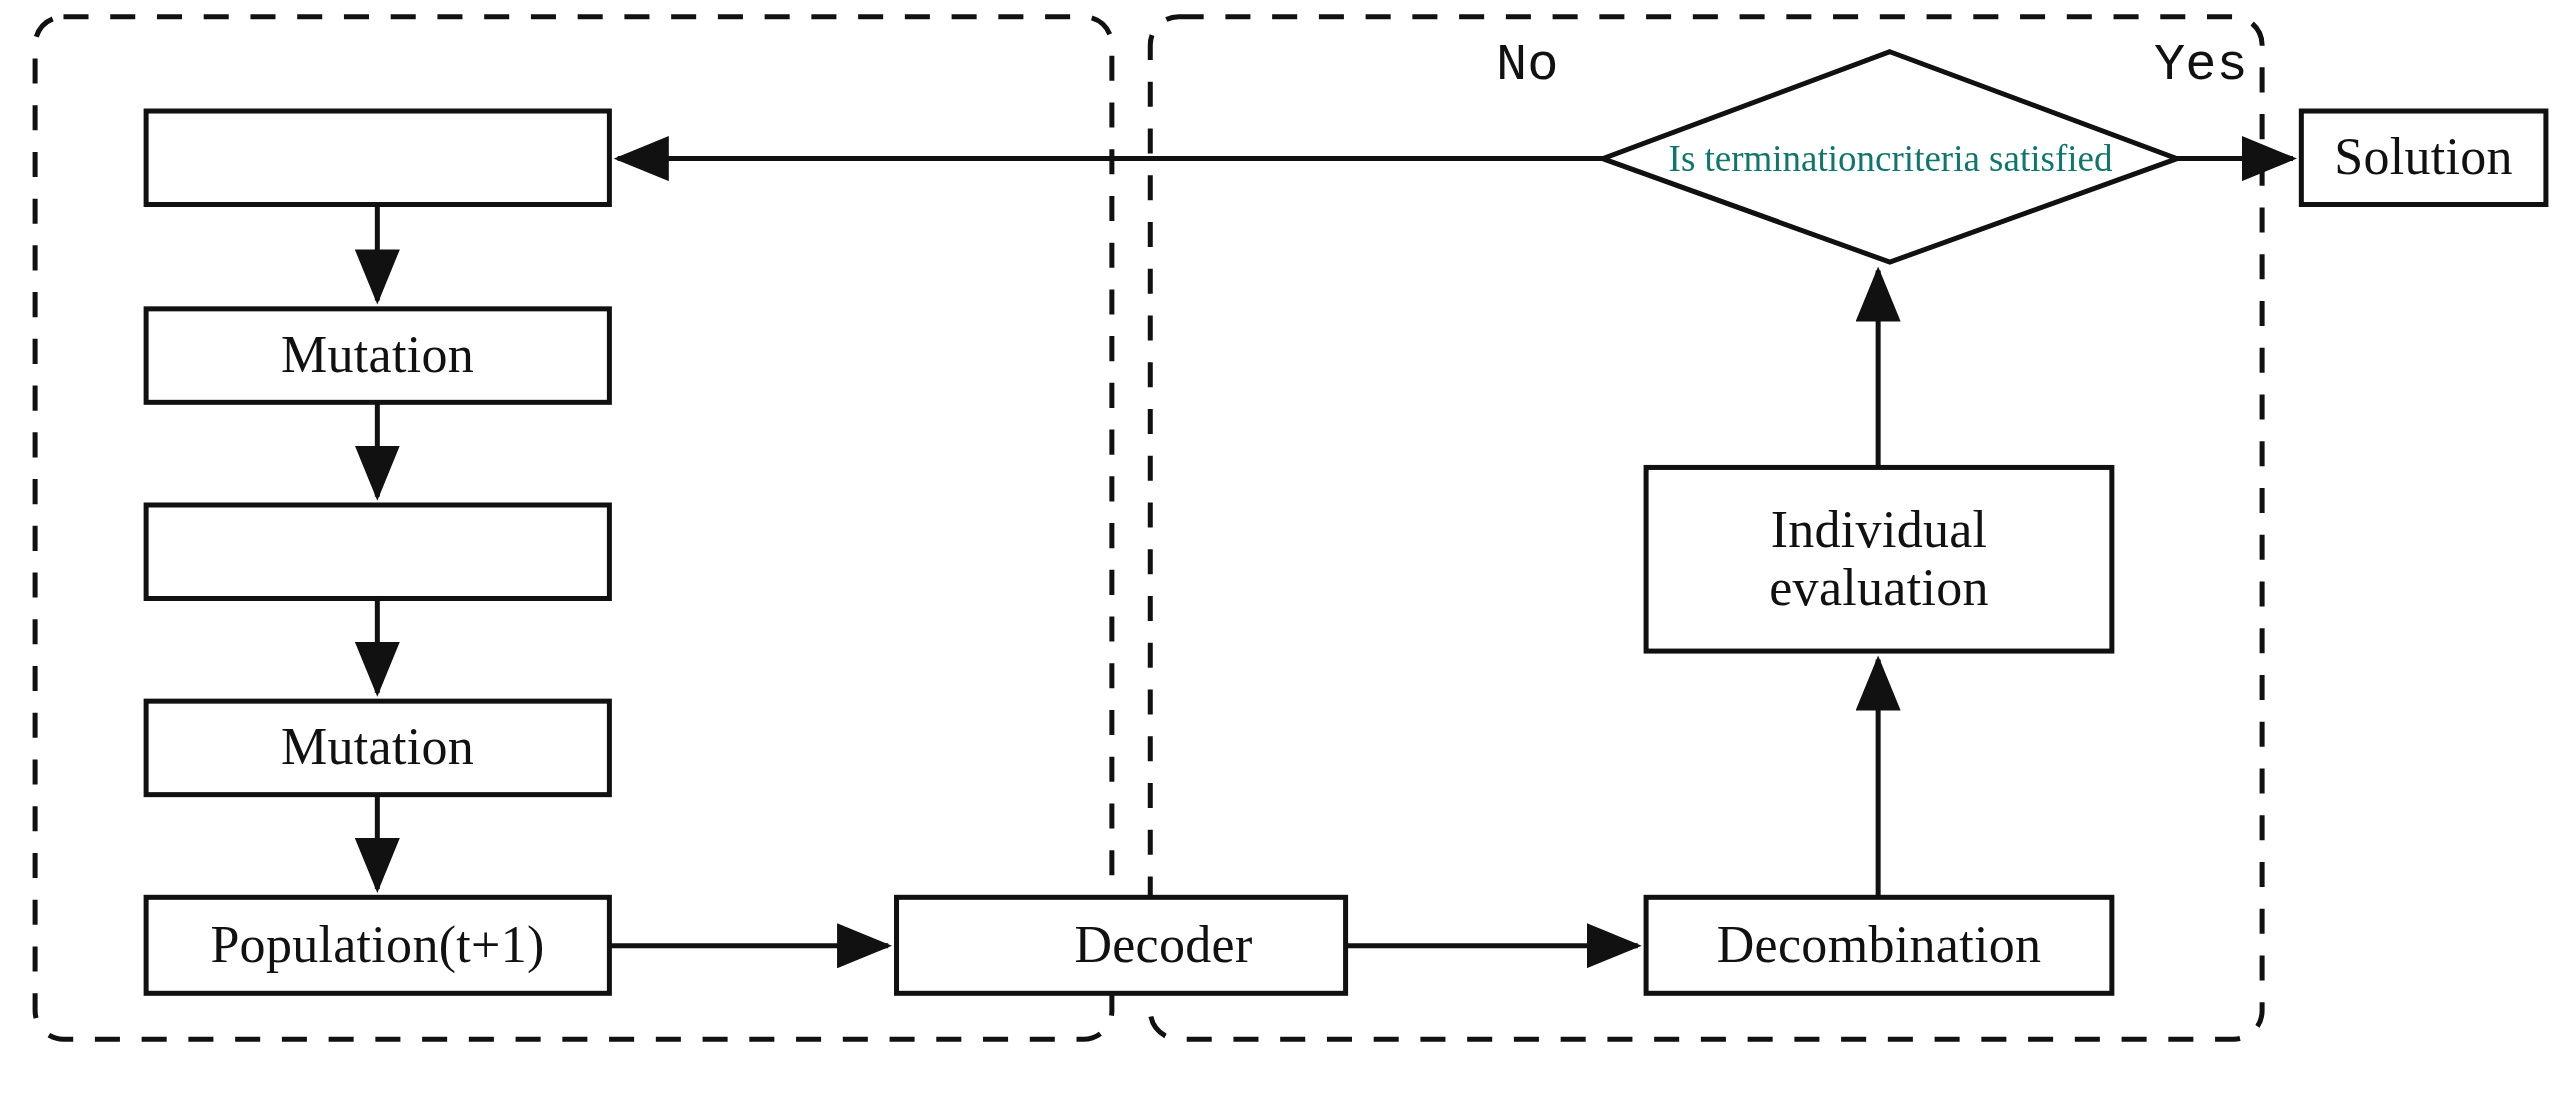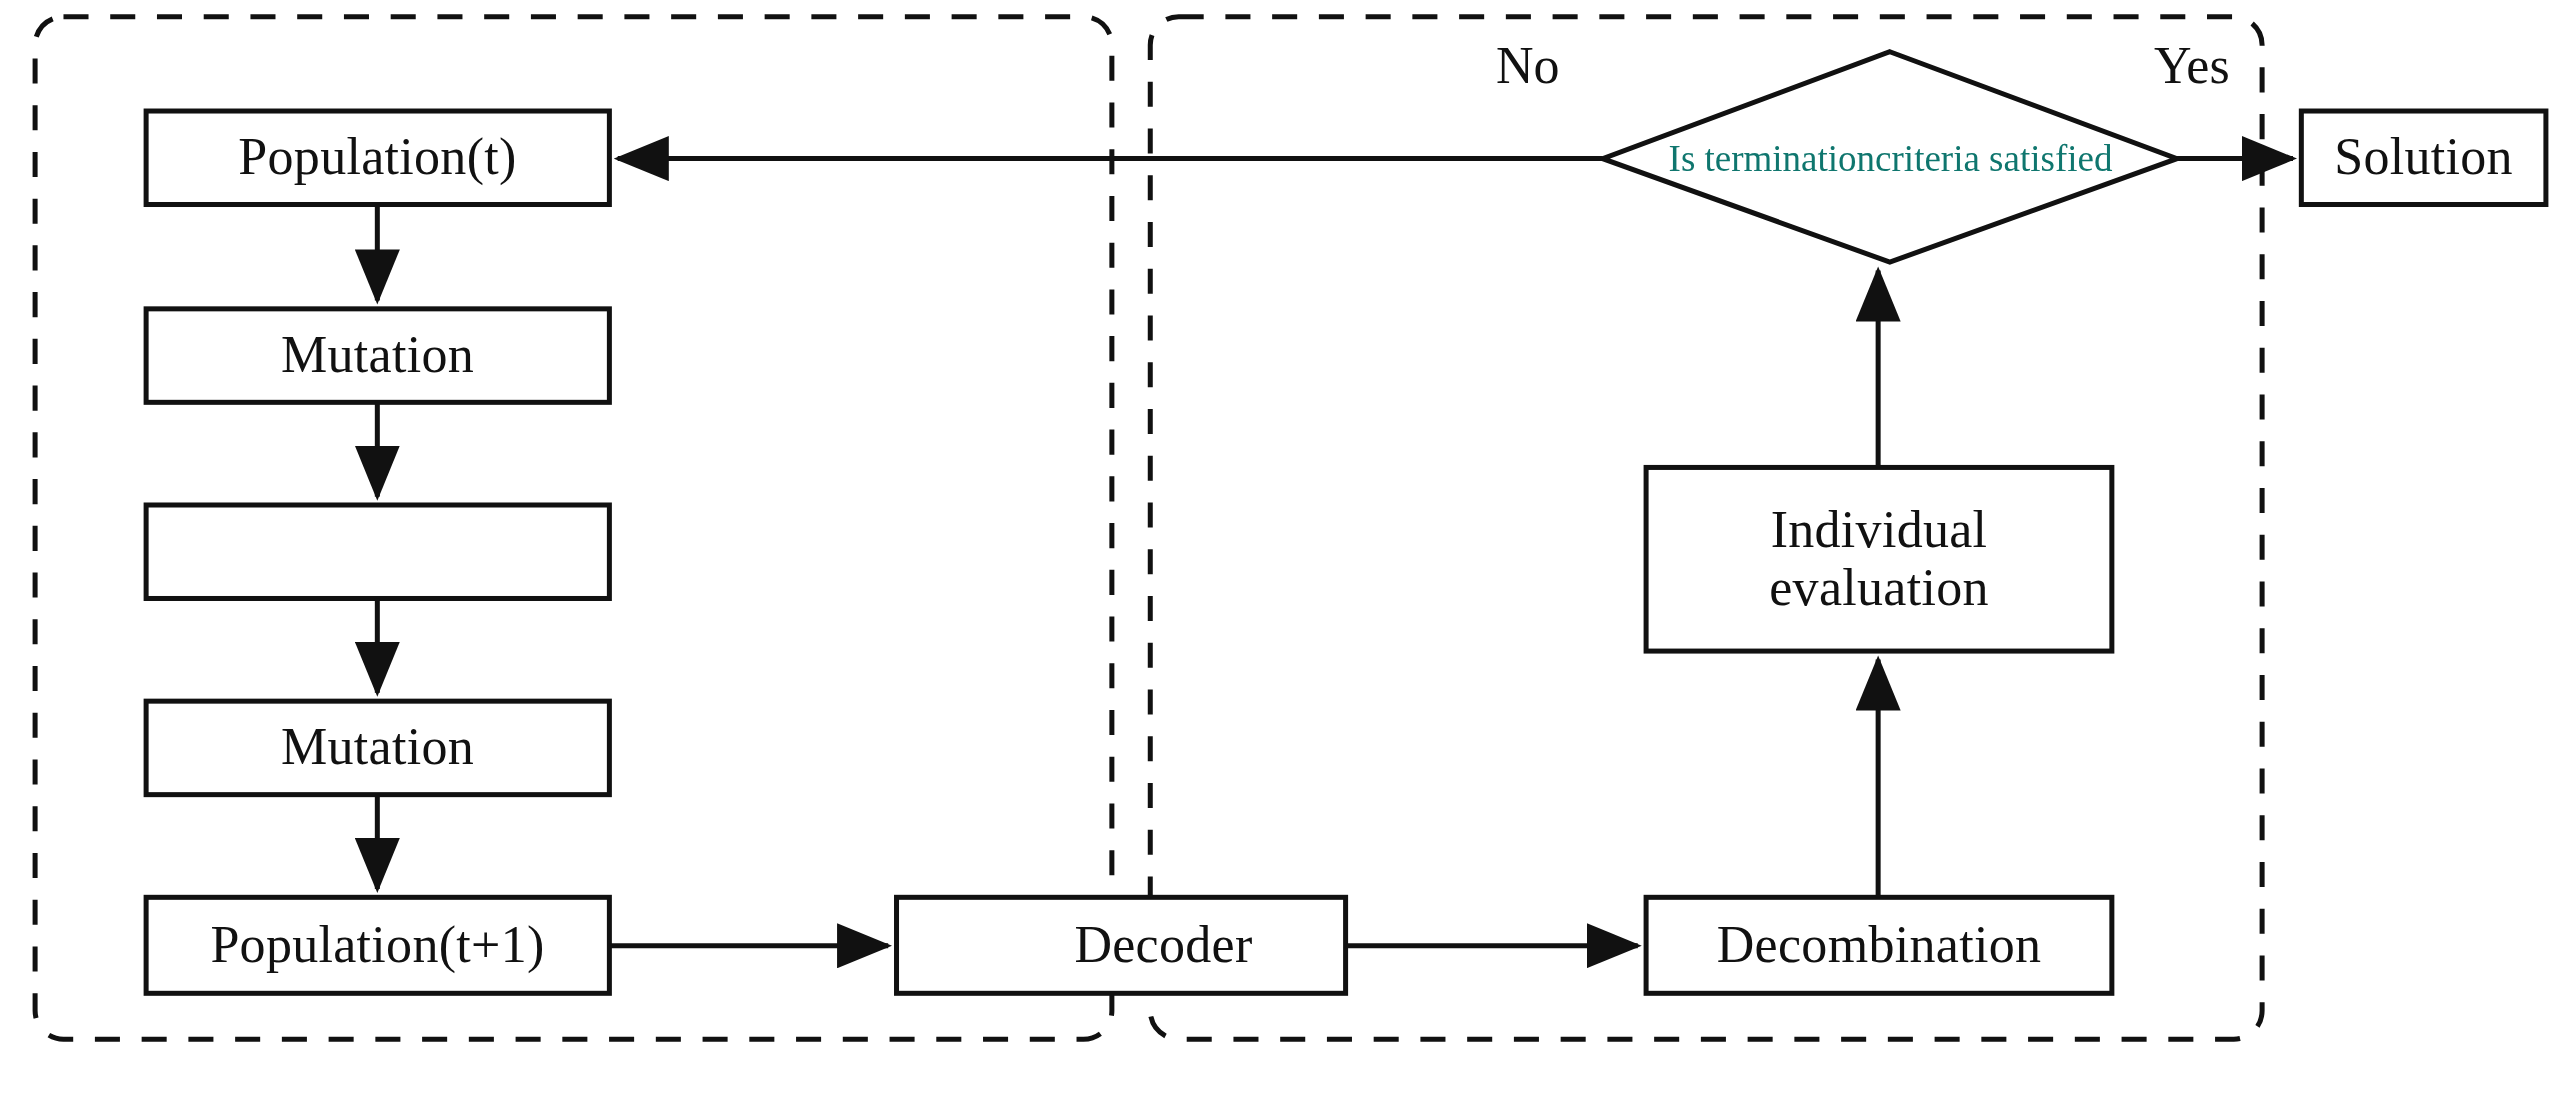--- a/index.html
+++ b/index.html
@@ -33,21 +33,21 @@
     font-family: "Liberation Serif", "DejaVu Serif", serif;
     font-size: 52px;
     line-height: 1.12;
     letter-spacing: 0.3px;
     white-space: pre-line;
     pointer-events: none;
   }
   .edge-label {
     position: absolute;
     color: #111111;
-    font-family: Liberation Serif, serif;
+    font-family: Liberation Mono, monospace;
     font-size: 52px;
     line-height: 1;
     pointer-events: none;
   }
   .decision-label {
     position: absolute;
     display: flex;
     flex-direction: row;
     align-items: center;
     justify-content: center;
@@ -95,21 +95,20 @@
     <line x1="730" y1="1133" x2="1064" y2="1133" stroke="#111111" stroke-width="6" marker-end="url(#arrowhead)"></line>
     <line x1="1612" y1="1133" x2="1962" y2="1133" stroke="#111111" stroke-width="6" marker-end="url(#arrowhead)"></line>
 
     <line x1="2250" y1="1075" x2="2250" y2="790" stroke="#111111" stroke-width="6" marker-end="url(#arrowhead)"></line>
     <line x1="2250" y1="560" x2="2250" y2="324" stroke="#111111" stroke-width="6" marker-end="url(#arrowhead)"></line>
 
     <line x1="1920" y1="190" x2="740" y2="190" stroke="#111111" stroke-width="6" marker-end="url(#arrowhead)"></line>
     <line x1="2608" y1="190" x2="2747" y2="190" stroke="#111111" stroke-width="6" marker-end="url(#arrowhead)"></line>
   </svg>
 
-  <div class="node-label" style="left:146px; top:111px; width:463px; height:93px;">Population(t)</div>
 
   <div class="node-label" style="left:146px; top:309px; width:463px; height:93px;">Mutation</div>
 
 
   <div class="node-label" style="left:146px; top:701px; width:463px; height:93px;">Mutation</div>
 
   <div class="node-label" style="left:146px; top:897px; width:463px; height:96px;">Population(t+1)</div>
 
   <div class="node-label" style="left:939px; top:897px; width:449px; height:96px;">Decoder</div>
 

